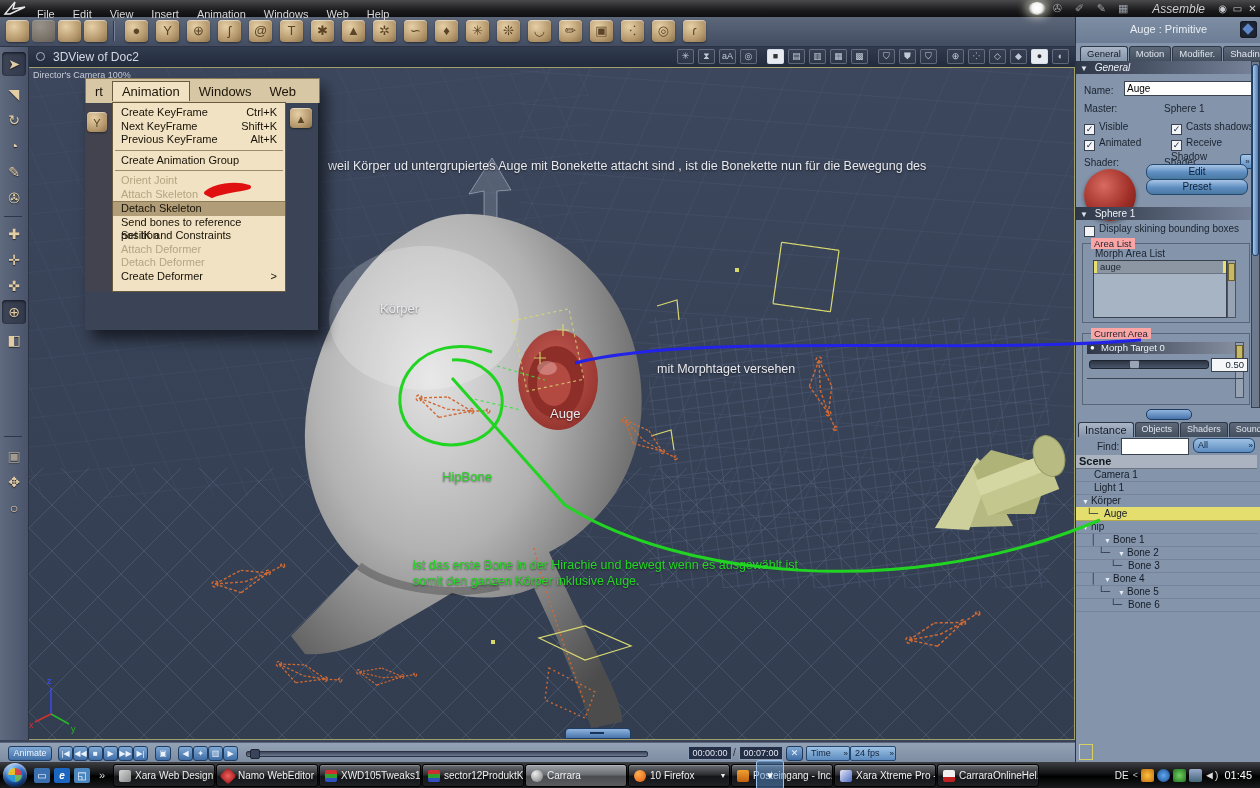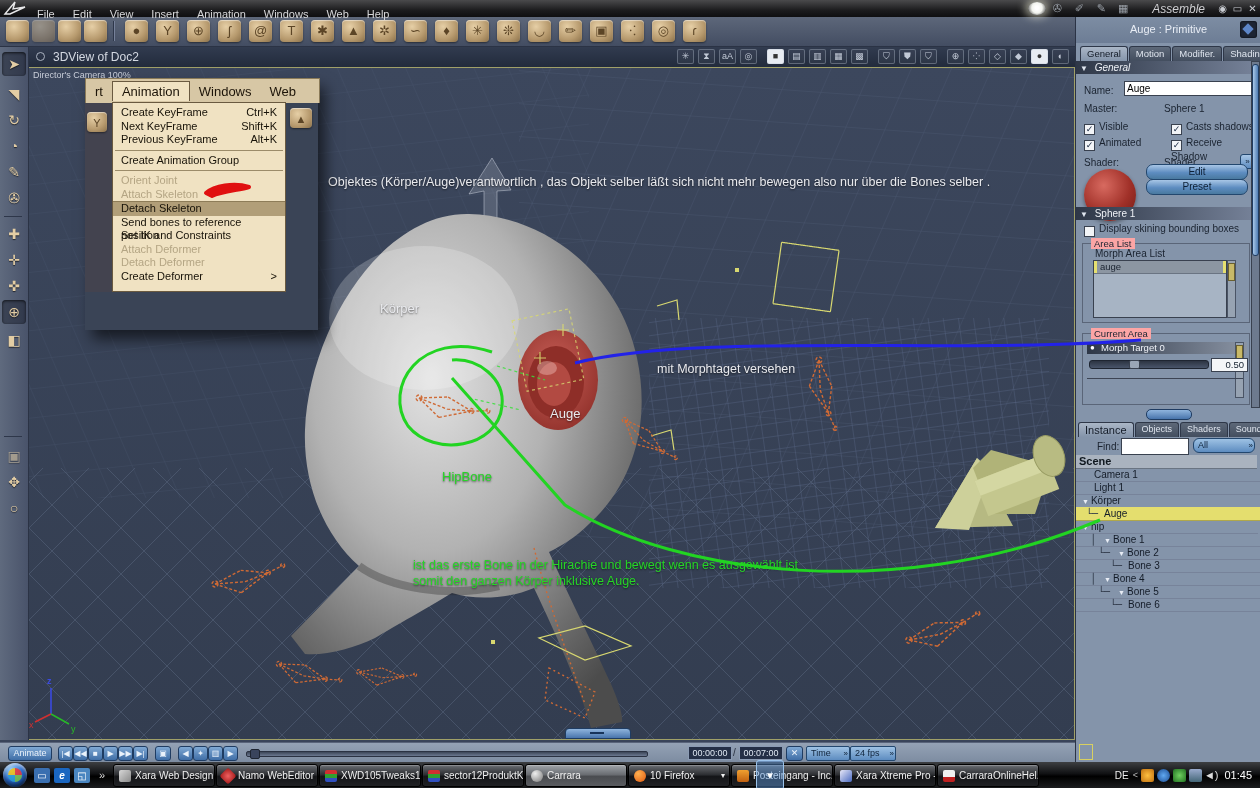--- a/index.html
+++ b/index.html
@@ -352,21 +352,21 @@
         <g stroke-width="1.6" font-size="9" font-family="Liberation Sans,sans-serif">
           <path d="M22,646 L22,620" stroke="#3a4ae0"></path>
           <path d="M22,646 L6,654" stroke="#d03030"></path>
           <path d="M22,646 L40,656" stroke="#28b828"></path>
           <text x="18" y="616" fill="#3a4ae0" font-weight="bold">z</text>
           <text x="0" y="660" fill="#d03030">x</text>
           <text x="42" y="664" fill="#28b828">y</text>
         </g>
       </svg>
 
-      <div class="vp-text" style="left:299px;top:107px;">Objektes (Körper/Auge)verantwortlich , das Objekt selber läßt sich nicht mehr bewegen also nur über die Bones selber .</div>
+      <div class="vp-text" style="left:299px;top:91px;">weil Körper ud untergrupiertes Auge mit Bonekette attacht sind , ist die Bonekette nun für die Bewegung des</div>
       <div class="vp-text" style="left:351px;top:233px;font-size:13px;">Körper</div>
       <div class="vp-text" style="left:521px;top:338px;font-size:13px;">Auge</div>
       <div class="vp-text green" style="left:413px;top:401px;font-size:13px;">HipBone</div>
       <div class="vp-text" style="left:628px;top:294px;">mit Morphtaget versehen</div>
       <div class="vp-text green" style="left:384px;top:490px;">ist das erste Bone in der Hirachie und bewegt  wenn es ausgewählt ist</div>
       <div class="vp-text green" style="left:384px;top:506px;">somit den ganzen  Körper inklusive Auge.</div>
 
       <div class="collapse-tab"></div>
     </div>
   </div>

